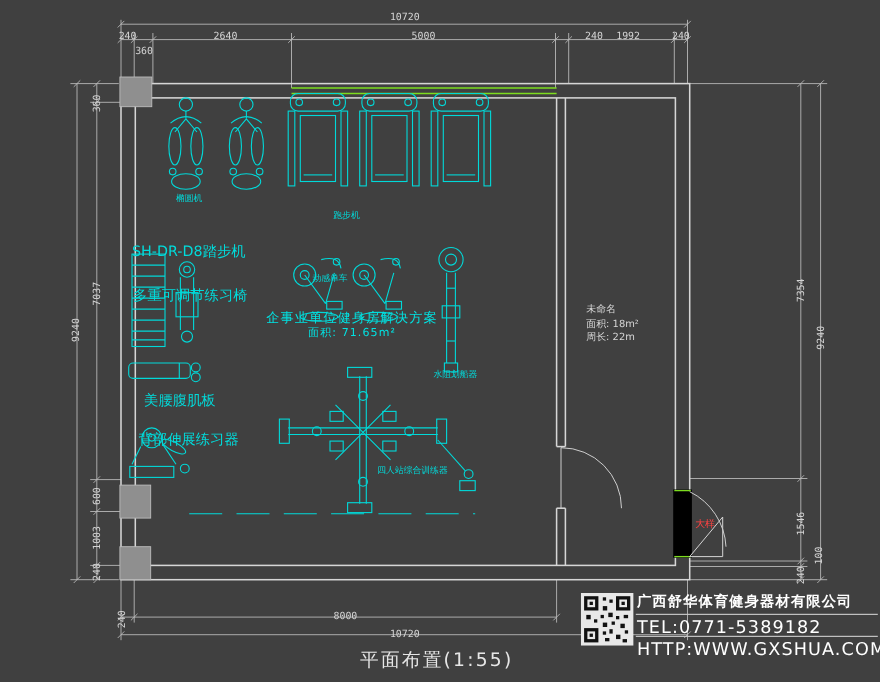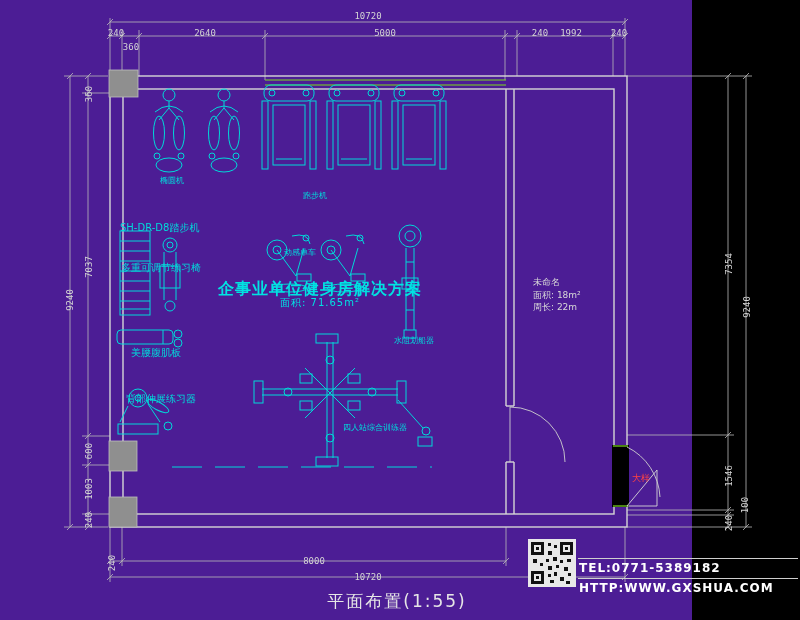--- a/index.html
+++ b/index.html
@@ -1,32 +1,32 @@
 <!DOCTYPE html>
 <html><head>
 <meta charset="utf-8">
 <style>
   *{margin:0;padding:0;box-sizing:border-box}
   html,body{background:#000}
   body{width:800px;height:620px;overflow:hidden}
-  .canvas{position:relative;width:692px;height:620px;background:#4c1d95;
+  .canvas{position:relative;width:800px;height:620px;background:#404040;
           font-family:"DejaVu Sans","Liberation Sans",sans-serif}
   svg.plan{position:absolute;left:0;top:0}
   .lbl{position:absolute;white-space:nowrap;line-height:1}
   .c{transform:translate(-50%,-50%)}
   .v{transform:translate(-50%,-50%) rotate(-90deg)}
   .dim{color:#d4d4d4;font:9px "DejaVu Sans Mono","DejaVu Sans",monospace}
   .eq{color:#00dbdb;font-size:8px}
-  .eq7{font-size:10px}
-  .sol-title{color:#00e2e2;font-size:16px;font-weight:bold;letter-spacing:1px}
+  .eq7{font-size:13px}
+  .sol-title{color:#00e2e2;font-size:12px;font-weight:normal;letter-spacing:1px}
   .sol-area{color:#00e2e2;font-size:10px;letter-spacing:1px}
   .room{color:#d8d8d8;font-size:9px}
   .doortag{color:#ff4242;font-size:9px;font-weight:normal}
   .f-company{color:#ffffff;font-size:13px;font-weight:bold;letter-spacing:1px}
-  .f-tel{color:#ffffff;font-size:12px;font-weight:bold;letter-spacing:1px}
+  .f-tel{color:#ffffff;font-size:16px;font-weight:normal;letter-spacing:1px}
   .f-line{position:absolute;height:1px;background:#cfcfcf}
   .title{color:#e6e6e6;font-size:17px;letter-spacing:2px}
 </style>
 </head>
 <body>
 
 <div class="canvas">
 
   <svg class="plan" width="800" height="620" viewBox="0 0 800 620">
 
@@ -306,21 +306,21 @@
   <div class="lbl dim v" style="left:729px;top:523px">240</div>
 
   <div class="lbl dim v" style="left:112px;top:563px">240</div>
   <div class="lbl dim c" style="left:314px;top:561px">8000</div>
   <div class="lbl dim c" style="left:368px;top:577px">10720</div>
 
   <div class="lbl eq" style="left:160px;top:177px">椭圆机</div>
   <div class="lbl eq" style="left:303px;top:192px">跑步机</div>
   <div class="lbl eq eq7" style="left:120px;top:223px">SH-DR-D8踏步机</div>
   <div class="lbl eq eq7" style="left:121px;top:263px">多重可调节练习椅</div>
-  <div class="lbl eq eq7" style="left:131px;top:348px">美腰腹肌板</div>
+  <div class="lbl eq eq7" style="left:131px;top:358px">美腰腹肌板</div>
   <div class="lbl eq eq7" style="left:126px;top:394px">背部伸展练习器</div>
   <div class="lbl eq" style="left:284px;top:249px">动感单车</div>
   <div class="lbl eq" style="left:394px;top:337px">水阻划船器</div>
   <div class="lbl eq" style="left:343px;top:424px">四人站综合训练器</div>
 
   <div class="lbl sol-title c" style="left:320px;top:289px">企事业单位健身房解决方案</div>
   <div class="lbl sol-area c" style="left:320px;top:303px">面积: 71.65m²</div>
 
   <div class="lbl room" style="left:533px;top:278px">未命名</div>
   <div class="lbl room" style="left:533px;top:291px">面积: 18m²</div>
@@ -358,20 +358,21 @@
         <rect x="35" y="6" width="7" height="7"></rect>
         <rect x="6" y="35" width="7" height="7"></rect>
     </g>
     <g fill="#111111">
       <rect x="8" y="8" width="3" height="3"></rect>
         <rect x="37" y="8" width="3" height="3"></rect>
         <rect x="8" y="37" width="3" height="3"></rect>
     </g>
   </svg>
 
+  <div class="lbl f-company" style="left:579px;top:541px">广西舒华体育健身器材有限公司</div>
   <div class="f-line" style="left:578px;top:558px;width:220px"></div>
   <div class="lbl f-tel" style="left:579px;top:562px">TEL:0771-5389182</div>
   <div class="f-line" style="left:578px;top:578px;width:220px"></div>
   <div class="lbl f-tel" style="left:579px;top:582px">HTTP:WWW.GXSHUA.COM</div>
 
   <div class="lbl title c" style="left:397px;top:601px">平面布置(1:55)</div>
 
 </div>
 
 </body></html>

